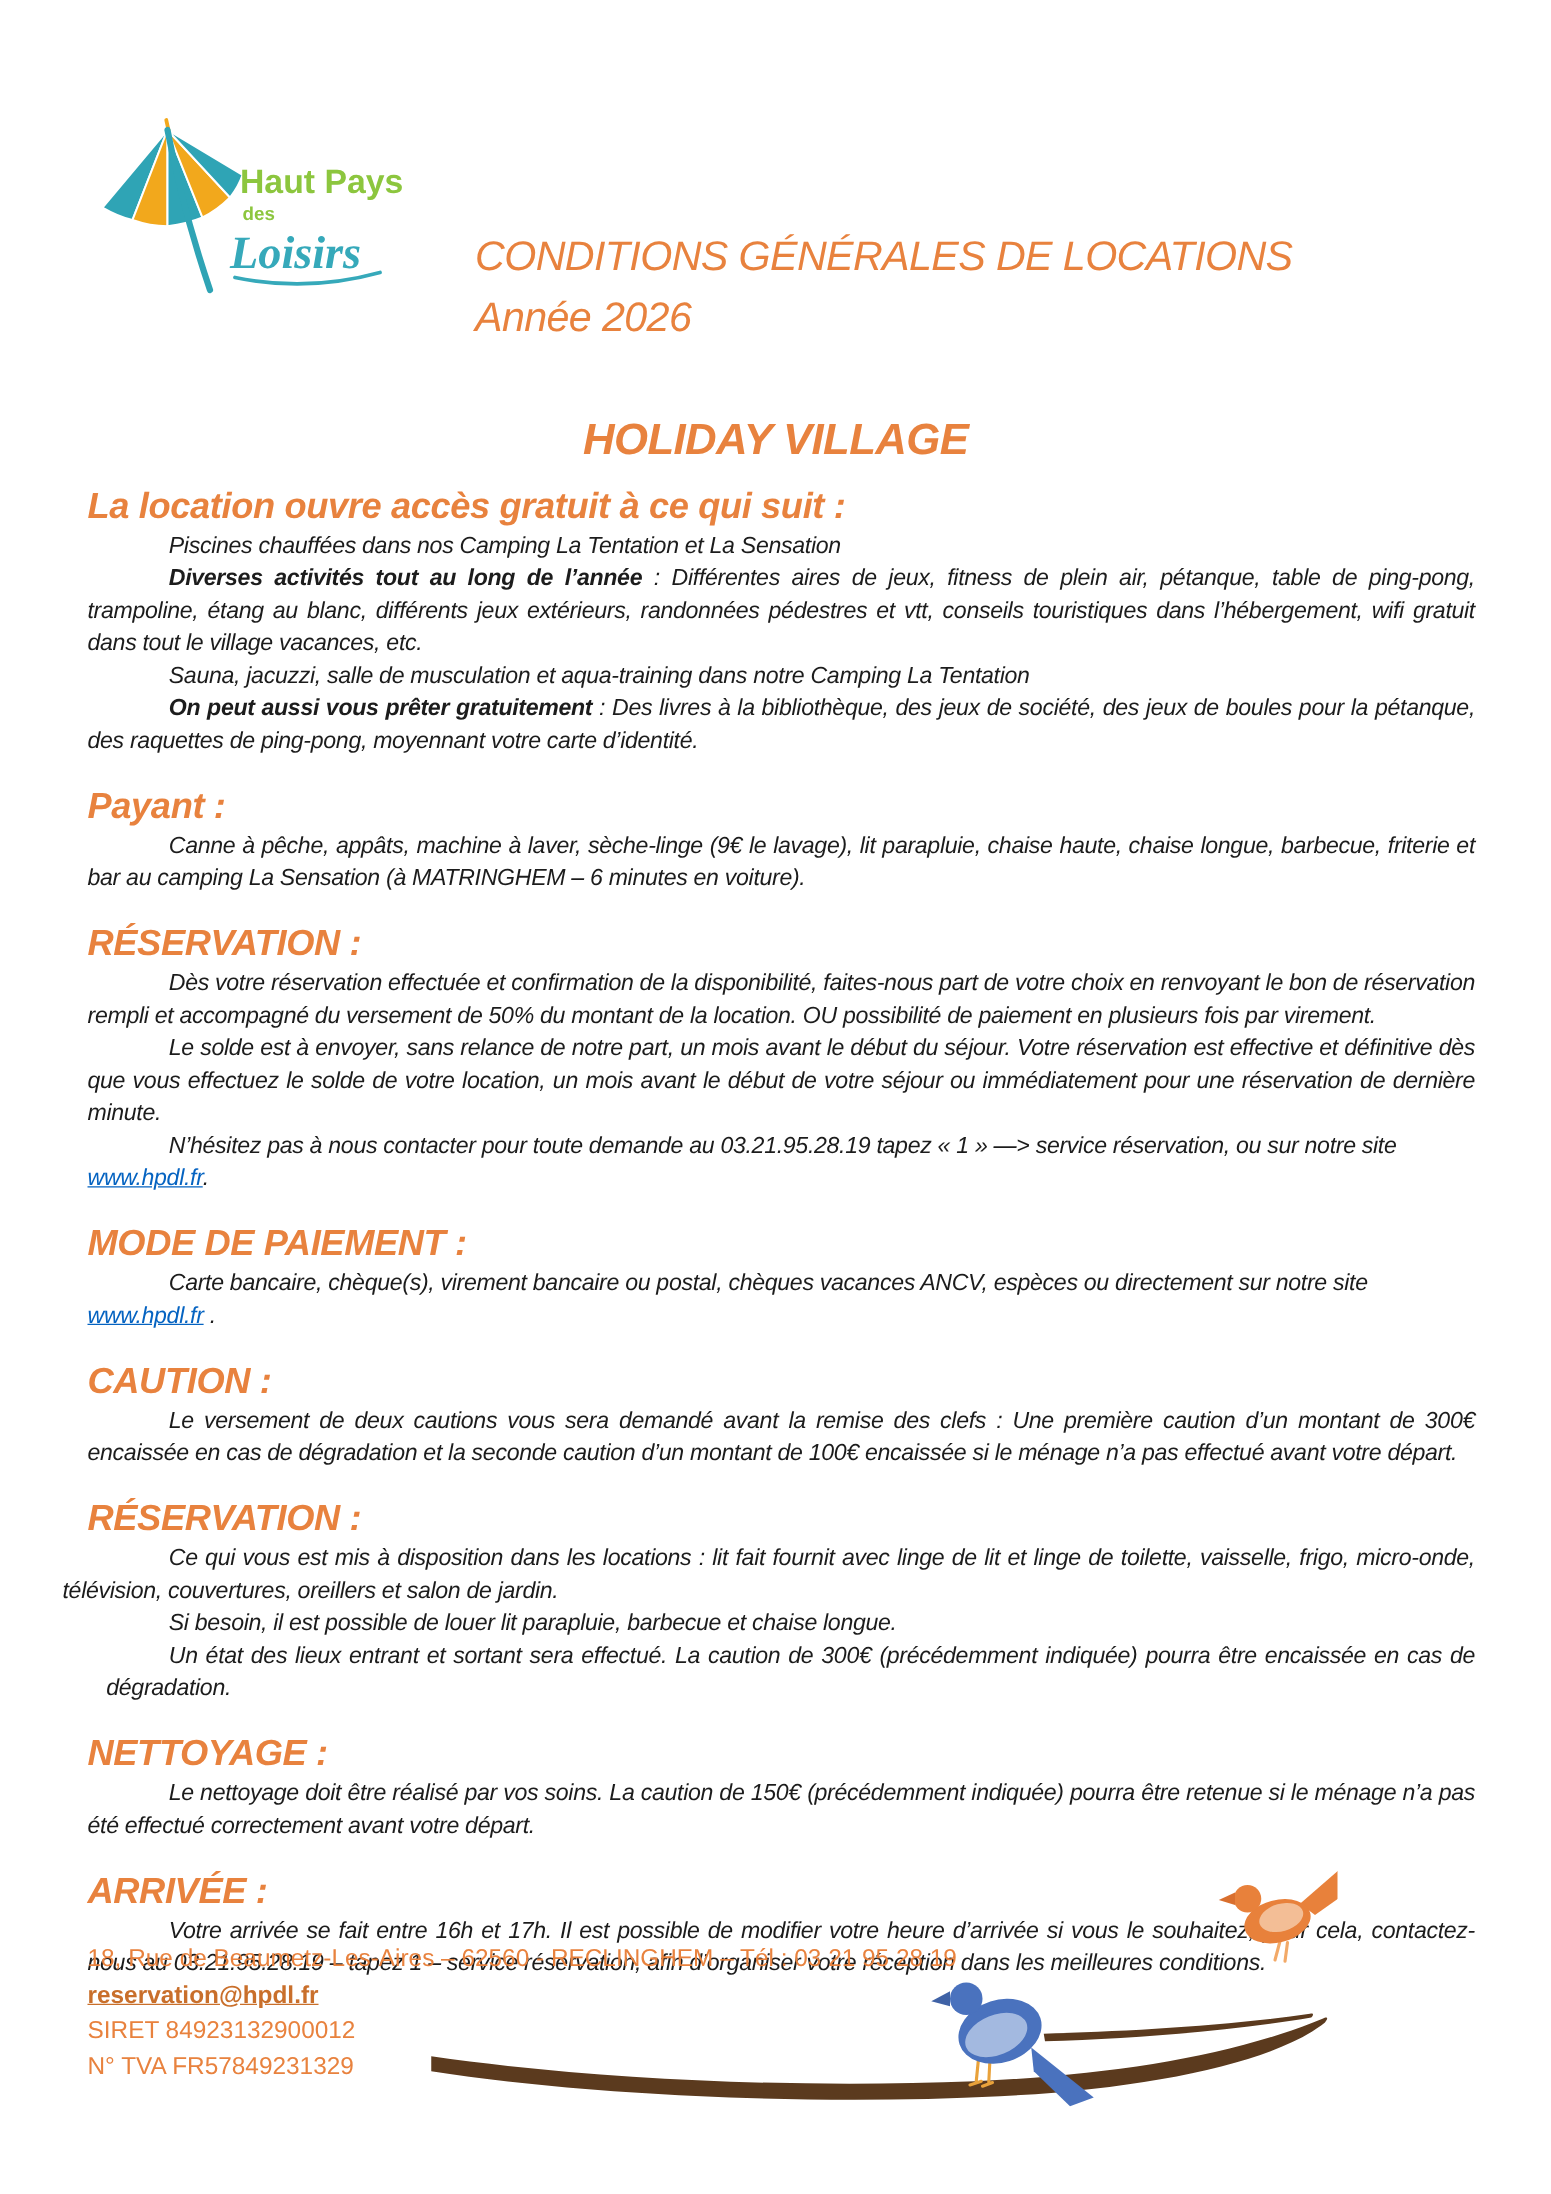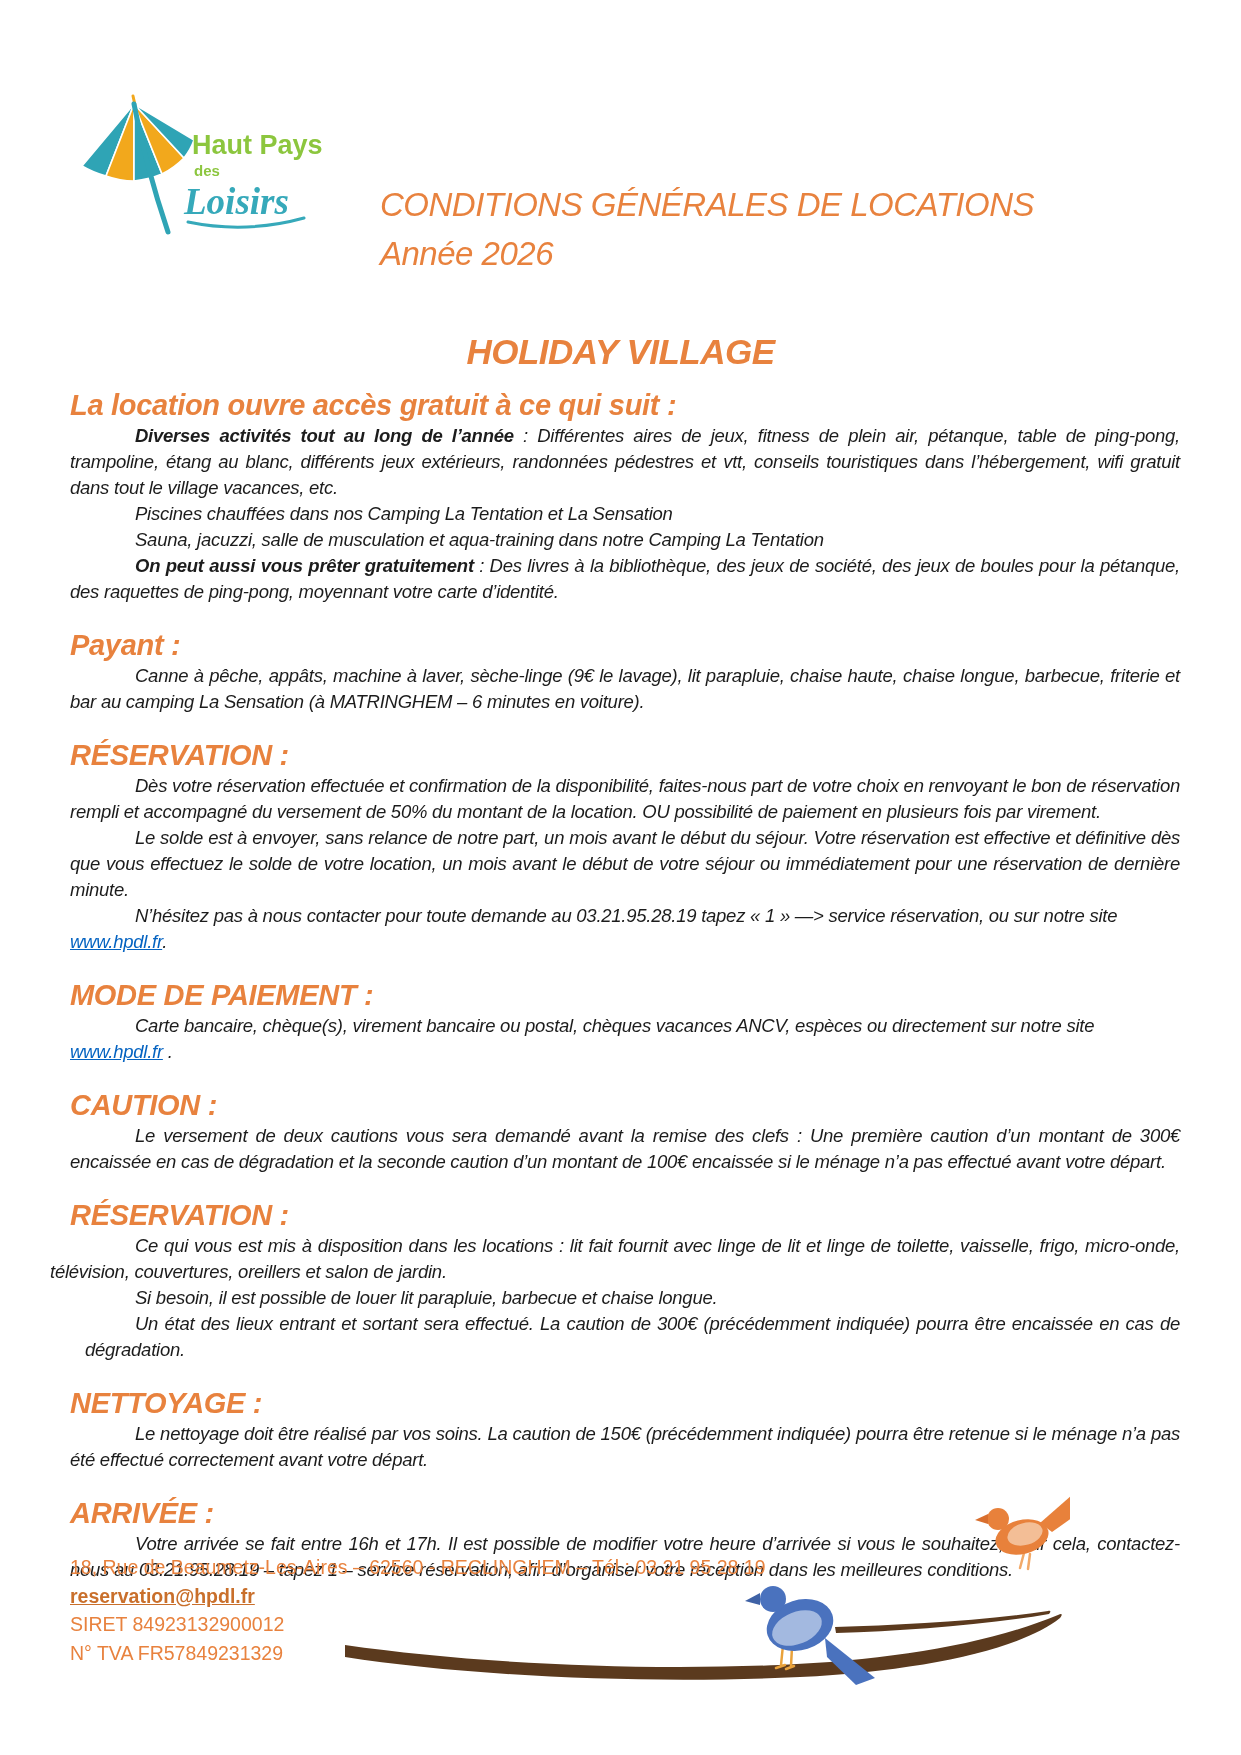--- a/index.html
+++ b/index.html
@@ -87,22 +87,22 @@
   <div>CONDITIONS GÉNÉRALES DE LOCATIONS</div>
   <div>Année 2026</div>
 </div>
 
 <div class="subtitle">HOLIDAY VILLAGE</div>
 
 <div class="content">
 
   <div class="sec">
     <h2 class="sechead">La location ouvre accès gratuit à ce qui suit :</h2>
+    <p class="bp ind">Piscines chauffées dans nos Camping La Tentation et La Sensation</p>
     <p class="bp jst ind"><span class="lead">Diverses activités tout au long de l’année</span><span> : Différentes aires de jeux, fitness de plein air, pétanque, table de ping-pong, trampoline, étang au blanc, différents jeux extérieurs, randonnées pédestres et vtt, conseils touristiques dans l’hébergement, wifi gratuit dans tout le village vacances, etc.</span></p>
-    <p class="bp ind">Piscines chauffées dans nos Camping La Tentation et La Sensation</p>
     <p class="bp ind">Sauna, jacuzzi, salle de musculation et aqua-training dans notre Camping La Tentation</p>
     <p class="bp jst ind"><span class="lead">On peut aussi vous prêter gratuitement</span><span> : Des livres à la bibliothèque, des jeux de société, des jeux de boules pour la pétanque, des raquettes de ping-pong, moyennant votre carte d’identité.</span></p>
   </div>
 
   <div class="sec">
     <h2 class="sechead">Payant :</h2>
     <p class="bp jst ind">Canne à pêche, appâts, machine à laver, sèche-linge (9€ le lavage), lit parapluie, chaise haute, chaise longue, barbecue, friterie et bar au camping La Sensation (à MATRINGHEM – 6 minutes en voiture).</p>
   </div>
 
   <div class="sec">

